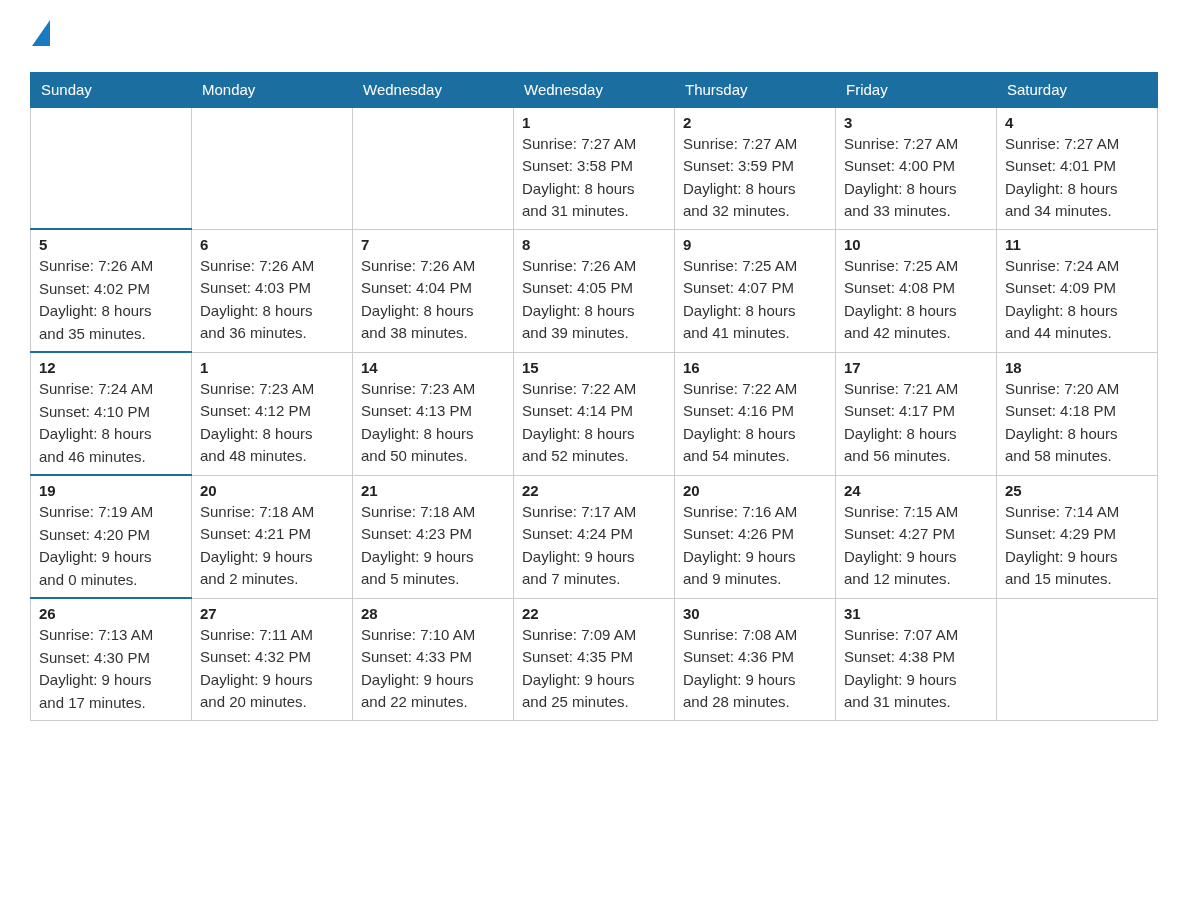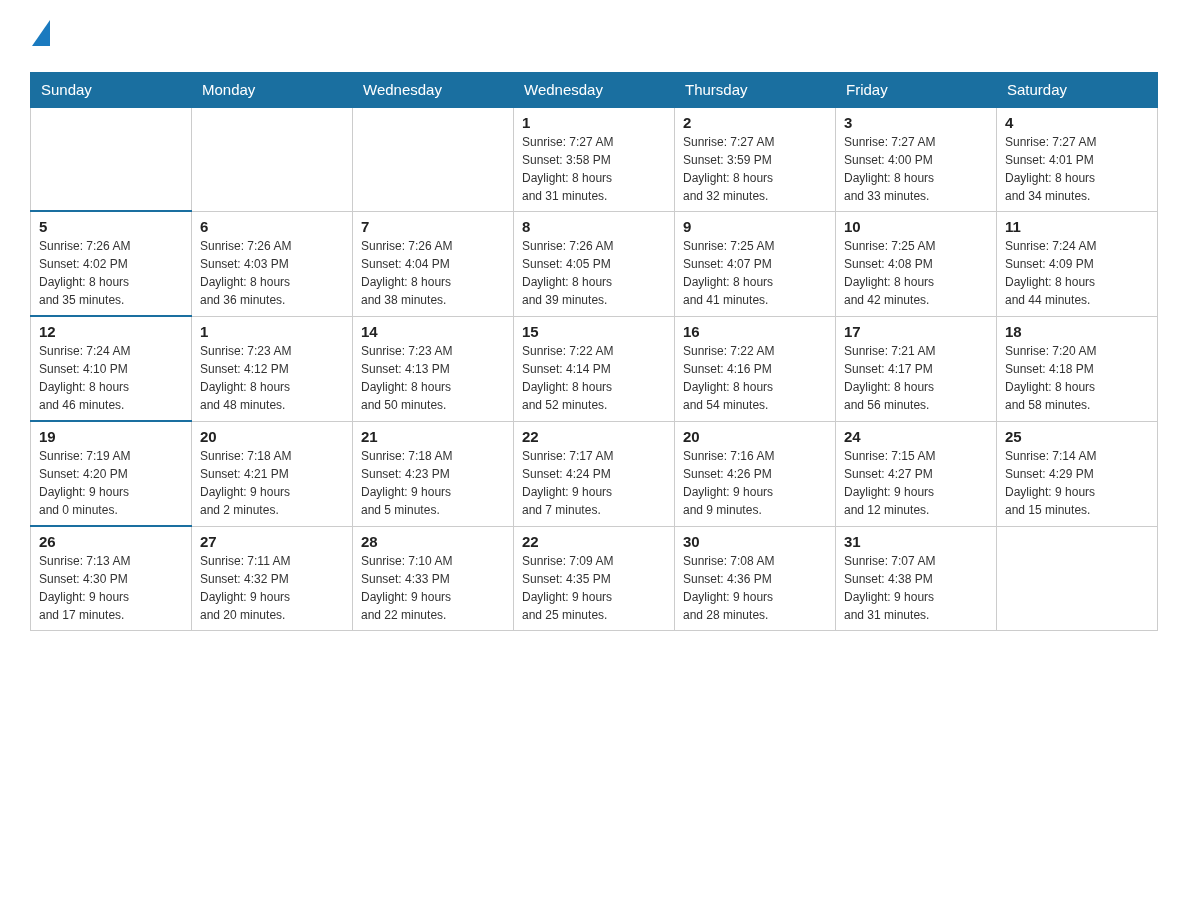--- a/index.html
+++ b/index.html
@@ -52,21 +52,21 @@
       min-height: 100px;
     }
     .day-number {
       font-size: 15px;
       font-weight: bold;
       color: #222;
       display: block;
       margin-bottom: 2px;
     }
     .day-info {
-      font-size: 12px;
+      font-size: 15px;
       color: #333;
       line-height: 1.5;
     }
     .empty-cell {
       background: #fff;
     }
     tr td {
       border-top: 2px solid #1a6fa0;
     }
     tr td:not(:first-child) {

